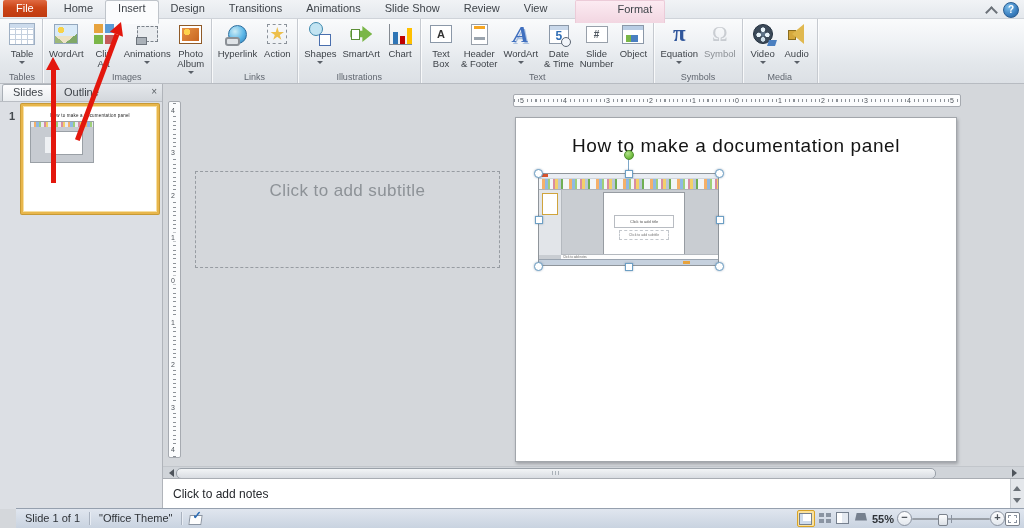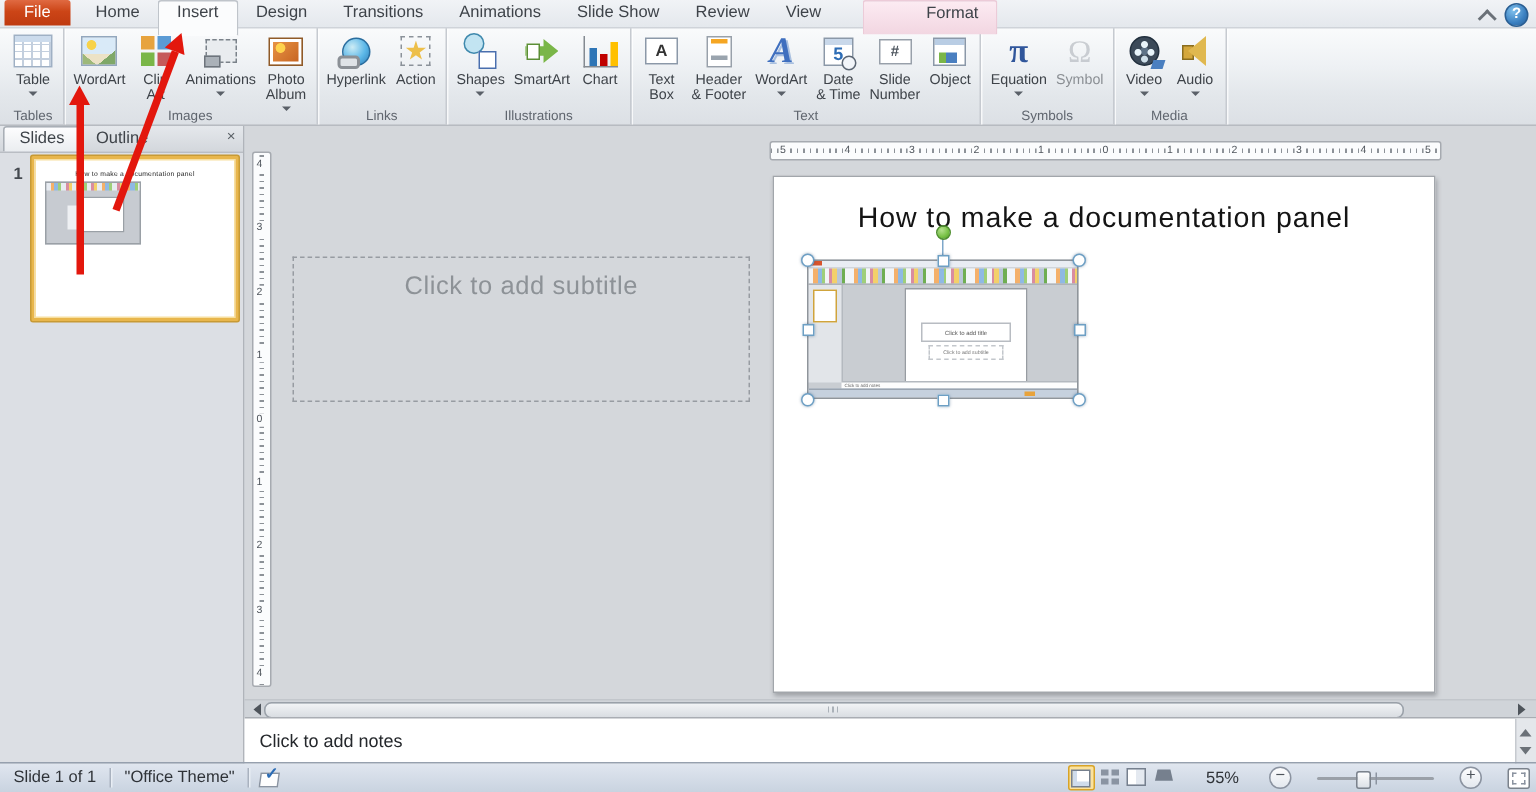--- a/index.html
+++ b/index.html
@@ -183,29 +183,29 @@
     background:linear-gradient(#f2f4f6,#d9dde2);border:1px solid #9aa1a9;}
   #hs-thumb::after{content:"";position:absolute;left:50%;top:2px;width:8px;height:4px;margin-left:-4px;
     background:repeating-linear-gradient(90deg,#aab1b8 0 1px,rgba(0,0,0,0) 1px 3px);}
   #notes{position:absolute;left:163px;right:0;top:478px;height:31px;background:#fff;
     border-top:1px solid #a9adb3;}
   #notes-text{position:absolute;left:10px;top:8px;font-size:12px;color:#25282c;}
   #notes-vs{position:absolute;right:0;top:0;width:13px;bottom:0;background:#e4e7eb;border-left:1px solid #c6cacf;}
   #nv-up{position:absolute;left:2px;top:3px;width:0;height:0;border:4px solid transparent;border-bottom:5px solid #6b7178;}
   #nv-dn{position:absolute;left:2px;bottom:3px;width:0;height:0;border:4px solid transparent;border-top:5px solid #6b7178;}
   
-  #statusbar{position:absolute;left:0;right:0;bottom:0;height:19px;
+  #statusbar{position:absolute;left:16px;right:0;bottom:0;height:19px;
     background:linear-gradient(#e0e6ef,#c9d3e0);border-top:1px solid #96a0ae;
     font-size:11px;color:#2f3338;display:flex;align-items:center;z-index:6;}
   .sb-item{padding:0 9px;height:13px;line-height:13px;border-right:1px solid #a9b2bf;box-shadow:1px 0 0 #e8edf4;}
   #spell{width:16px;height:13px;position:relative;margin:0 6px;}
   #spell::before{content:"";position:absolute;left:1px;top:3px;width:11px;height:8px;background:#fdfdfd;
     border:1px solid #8a94a2;transform:skewX(-8deg);}
   #spell .glyph{position:absolute;left:4px;top:-3px;color:#2b6cb5;font-size:11px;font-weight:bold;}
-  #sb-right{position:absolute;right:4px;top:0;height:19px;display:flex;align-items:center;gap:17px;}
+  #sb-right{position:absolute;right:4px;top:0;height:19px;display:flex;align-items:center;gap:0;font-weight:bold;}
   .vbtn{width:16px;height:15px;display:flex;align-items:center;justify-content:center;border-radius:2px;}
   .vbtn.active{background:#fbe29e;border:1px solid #d8a327;}
   .vi{position:relative;width:11px;height:10px;border:1px solid #76808e;background:#fff;}
   .vi-normal{background:linear-gradient(90deg,#cfdcec 0 3px,#fff 3px);box-shadow:inset 0 -3px 0 #cfdcec;}
   .vi-slide-sorter{border:none;background:
     linear-gradient(#8a94a2,#8a94a2),linear-gradient(#8a94a2,#8a94a2),
     linear-gradient(#8a94a2,#8a94a2),linear-gradient(#8a94a2,#8a94a2);
     background-size:5px 4px;background-position:0 0,7px 0,0 6px,7px 6px;background-repeat:no-repeat;width:12px;height:10px;}
   .vi-reading-view{background:linear-gradient(90deg,#fff 0 5px,#e4e9f0 5px);}
   .vi-slide-show{border:none;background:#76808e;clip-path:polygon(15% 0,85% 0,100% 80%,0 80%);width:12px;height:10px;}

